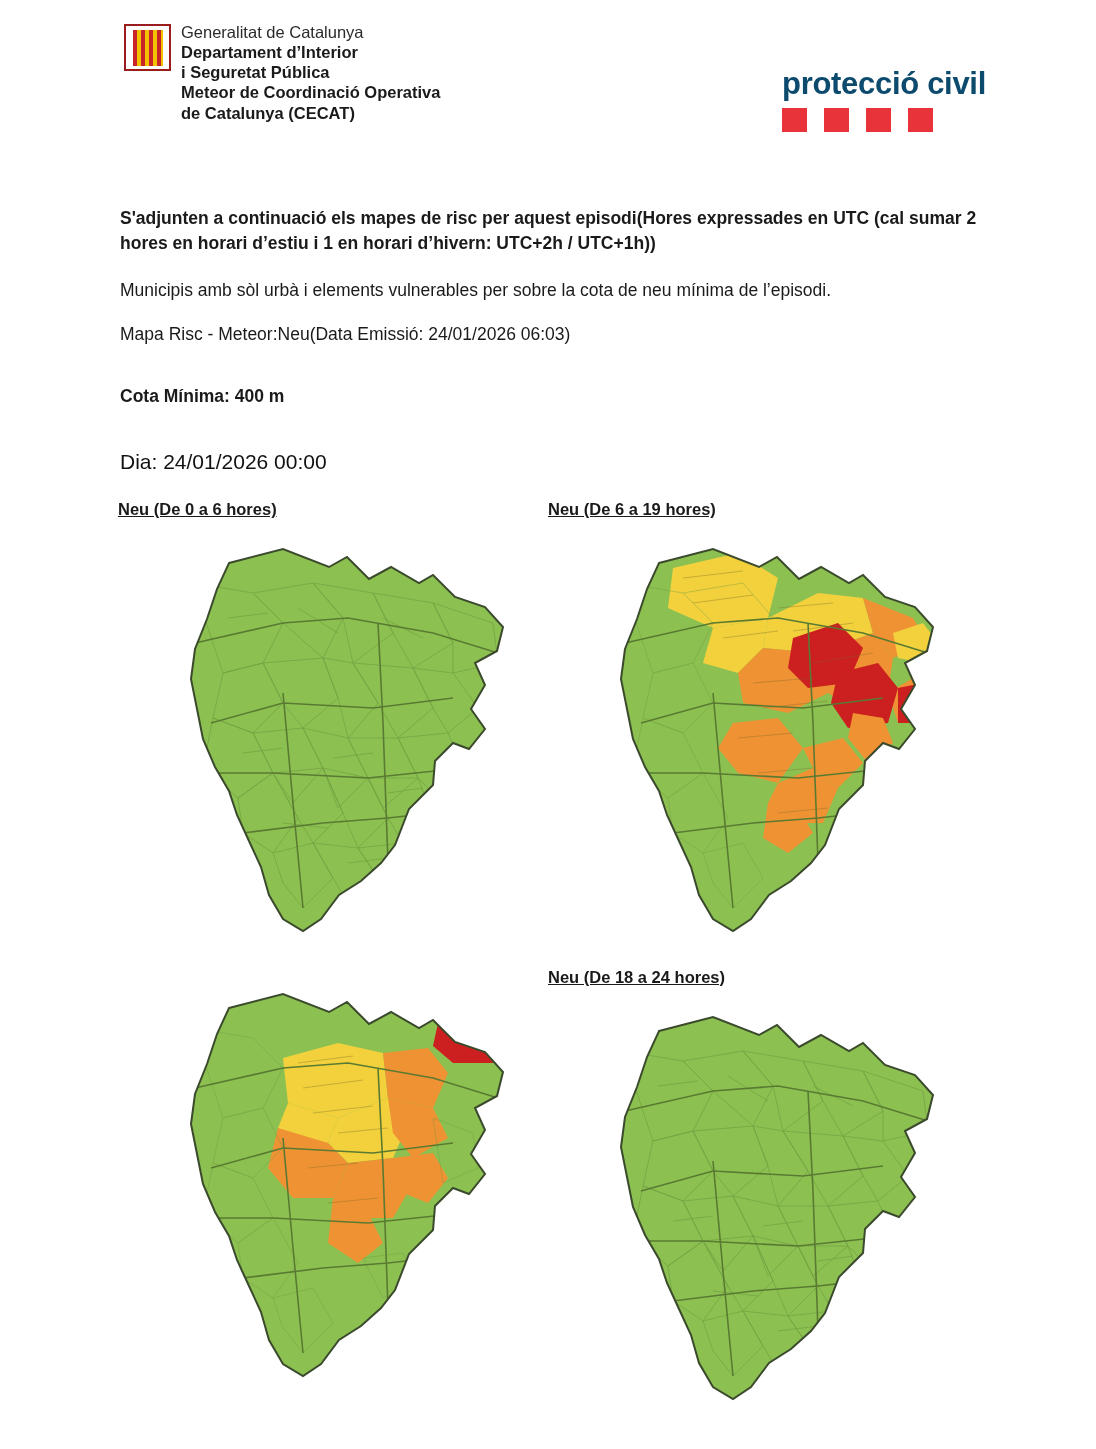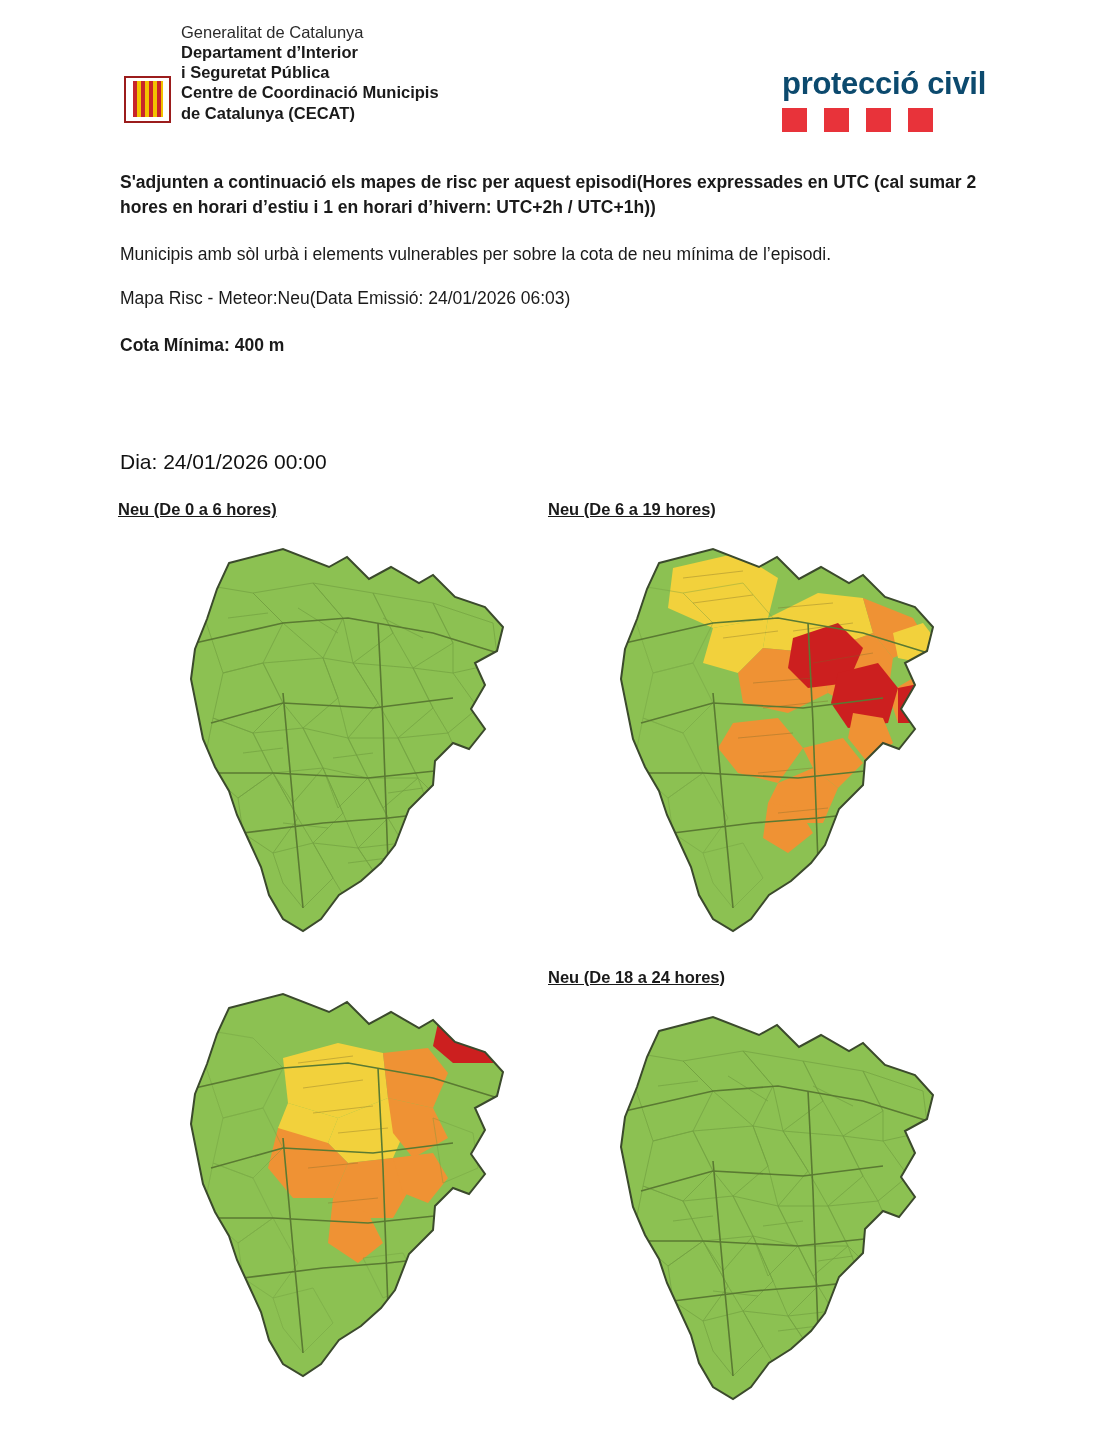--- a/index.html
+++ b/index.html
@@ -28,21 +28,21 @@
     top: 22px;
     left: 124px;
     right: 110px;
     height: 110px;
   }
   .gencat-block {
     position: absolute;
     left: 0;
     top: 0;
     display: flex;
-    align-items: flex-end;
+    align-items: flex-start;
   }
   .gencat-logo {
     width: 47px;
     height: 47px;
     border: 2px solid #9b1c1c;
     box-sizing: border-box;
     background: #ffffff;
     display: flex;
     justify-content: center;
     align-items: center;
@@ -107,20 +107,21 @@
     width: 860px;
   }
   .para {
     font-size: 17.5px;
     line-height: 1.45;
     margin-bottom: 21px;
     color: #1a1a1a;
   }
   .para.bold {
     font-weight: bold;
+    margin-top: 36px;
   }
   .para.b2 { margin-bottom: 19px; }
 
   .day-title {
     position: absolute;
     left: 120px;
     top: 450px;
     font-size: 21px;
     font-weight: normal;
     color: #111;
@@ -165,21 +166,21 @@
 
   <div class="header">
     <div class="gencat-block">
       <div class="gencat-logo">
         <div class="bars"></div>
       </div>
       <div class="gencat-text">
         <div class="l1">Generalitat de Catalunya</div>
         <div class="l2">Departament d’Interior</div>
         <div class="l3">i Seguretat Pública</div>
-        <div class="l4">Centre de Coordinació Municipis</div>
+        <div class="l4">Meteor de Coordinació Operativa</div>
         <div class="l5">de Catalunya (CECAT)</div>
       </div>
     </div>
 
     <div class="pc-block">
       <div class="pc-title">protecció civil</div>
       <div class="pc-squares">
         <span></span>
         <span></span>
         <span></span>

